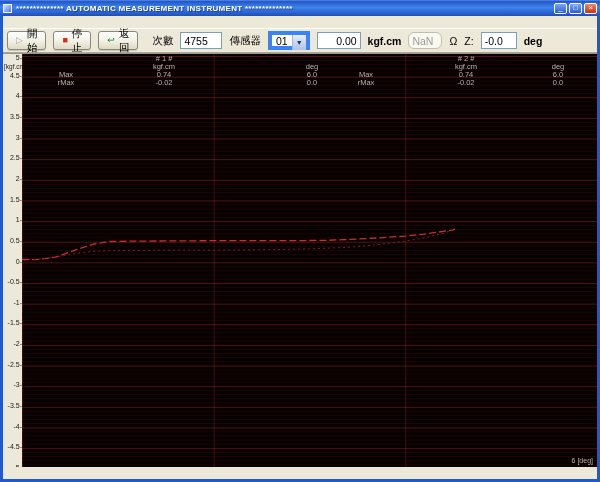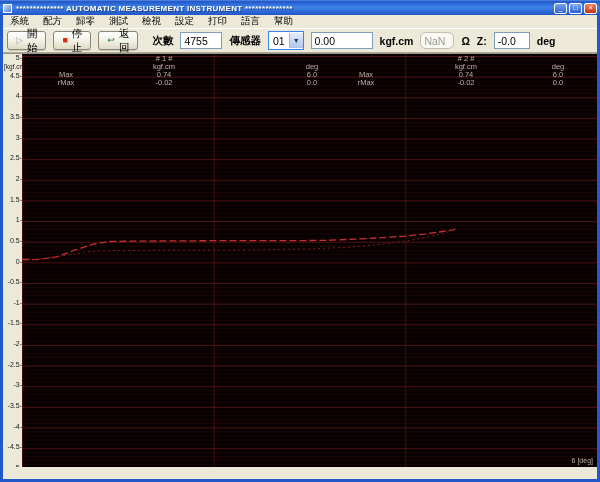--- a/index.html
+++ b/index.html
@@ -25,25 +25,25 @@
 
   
   .toolbar { position:absolute; left:3px; top:28px; width:594px; height:25px; background:#ece9d8;
     border-top:1px solid #fff; border-bottom:1px solid #aca899;
     display:flex; align-items:center; padding:0 4px; gap:7px; }
   .tbtn { display:flex; align-items:center; gap:4px; height:19px; padding:0 8px; font-size:10.5px;
     font-family:inherit; color:#000; border:1px solid #8a887a; border-radius:3px;
     background:linear-gradient(180deg,#fefefe,#f2f0e4 55%,#ddd9c3); box-shadow:0 1px 0 rgba(0,0,0,.15); }
   .ic { font-size:9px; line-height:9px; }
   .spacer { flex:1; }
-  .lbl { font-size:10.5px; color:#000; white-space:nowrap;font-weight:bold; }
+  .lbl { font-size:10.5px; color:#000; white-space:nowrap; }
   .field { height:17px; width:40px; border:1px solid #7f9db9; background:#fff; color:#000;
     font-size:10.5px; font-family:Liberation Sans, sans-serif; padding:0 3px; }
   .field.dis { background:#fbfaf2; color:#9a9a9a; border-color:#c2bfae;border-radius:6px; }
-  .select { display:flex; align-items:center; height:19px; border:1px solid #3b82f6; background:#fff;
+  .select { display:flex; align-items:flex-start; height:19px; border:4px solid #3b82f6; background:#fff;
     font-size:10.5px; padding-left:4px; }
   .dd { width:14px; height:15px; margin-left:4px; border-left:1px solid #9db9d9; font-size:7px;
     display:flex; align-items:center; justify-content:center; color:#223a5e;
     background:linear-gradient(180deg,#e2ecfd,#aec4ea); }
   .endpad { width:78px; flex:0 0 auto; }
 
   
   .chart { position:absolute; left:3px; top:53px; width:594px; height:414px; background:#ece9d8;
     border-top:1px solid #9a9789; }
   .tick { position:absolute; left:0; width:19px; text-align:right; font-size:7px; color:#1a1a1a; line-height:7px; }
@@ -74,31 +74,20 @@
   <div class="titlebar">
     <span class="app-icon"></span>
     <span class="title">**************  AUTOMATIC MEASUREMENT INSTRUMENT  **************</span>
     <span class="winbtns">
       <span class="wbtn">_</span>
       <span class="wbtn">□</span>
       <span class="wbtn close">×</span>
     </span>
   </div>
 
-  <div class="menubar" id="menubar">
-      <span class="menu-item">系統</span>
-      <span class="menu-item">配方</span>
-      <span class="menu-item">歸零</span>
-      <span class="menu-item">測試</span>
-      <span class="menu-item">檢視</span>
-      <span class="menu-item">設定</span>
-      <span class="menu-item">打印</span>
-      <span class="menu-item">語言</span>
-      <span class="menu-item">幫助</span>
-    </div>
 
   <div class="toolbar">
     <button class="tbtn">
       <span class="ic" id="ic-start" style="color: rgb(169, 169, 169);">▷</span>
       <span>開始</span>
     </button>
     <button class="tbtn">
       <span class="ic" id="ic-stop" style="color: rgb(214, 43, 24);">■</span>
       <span>停止</span>
     </button>
@@ -107,21 +96,21 @@
       <span>返回</span>
     </button>
     <span class="spacer"></span>
     <span class="lbl">次數</span>
     <input class="field" style="width: 42px;" value="4755">
     <span class="lbl">傳感器</span>
     <span class="select">
       <span>01</span>
       <span class="dd">▼</span>
     </span>
-    <input class="field" style="width: 62px;" value="0.00">
+    <input class="field" style="width: 44px; text-align: right;" value="0.00">
     <span class="lbl" style="font-weight:bold">kgf.cm</span>
     <input class="field dis" style="width: 34px;" disabled="" value="NaN">
     <span class="lbl">Ω</span>
     <span class="lbl">Z:</span>
     <input class="field" style="width: 36px;" value="-0.0">
     <span class="lbl" style="font-weight:bold">deg</span>
     <span class="endpad"></span>
   </div>
 
   <div class="chart" id="chart">

